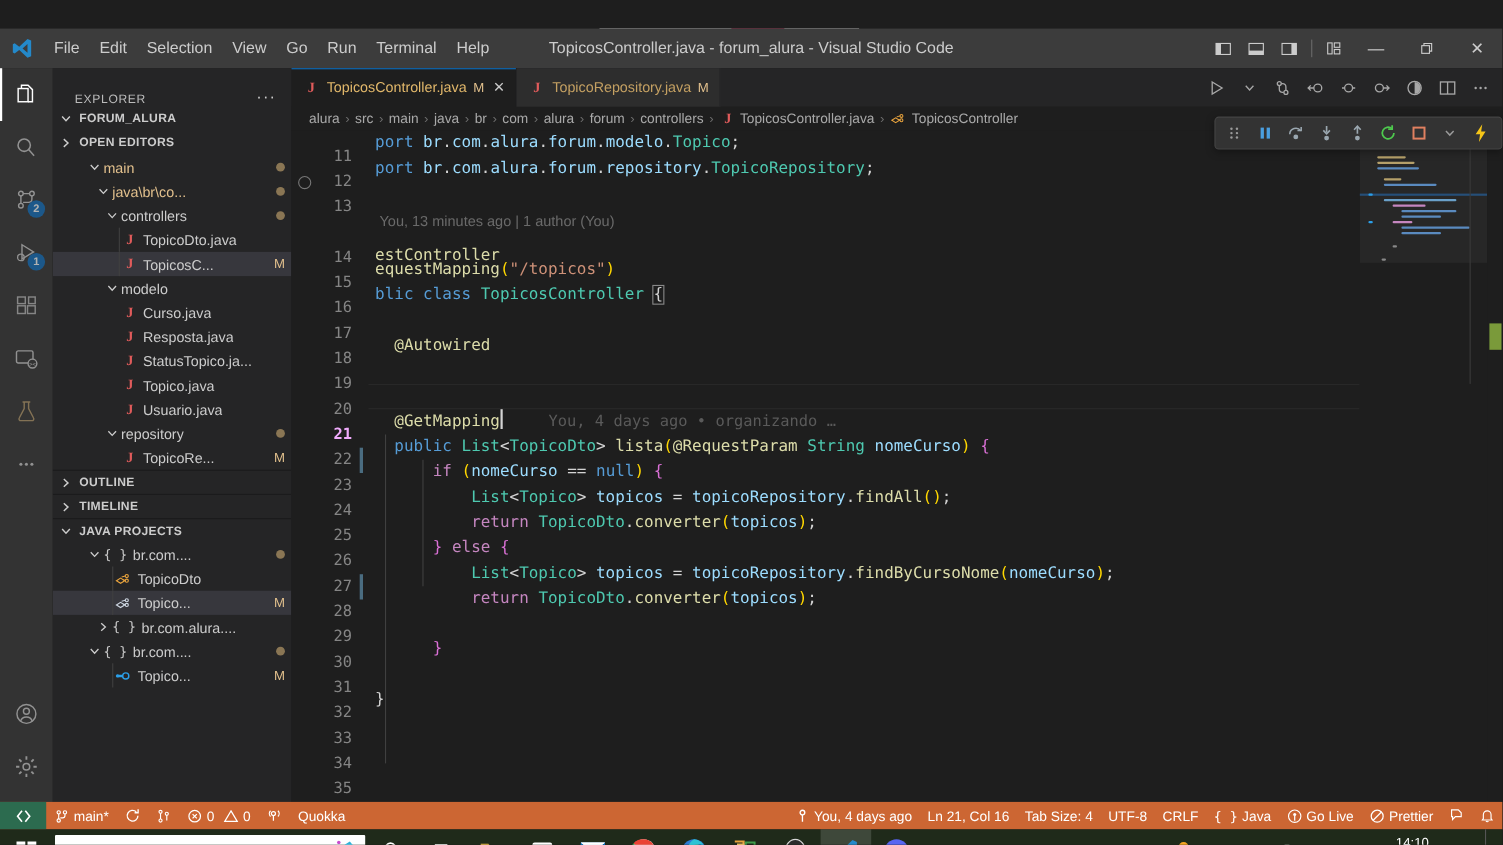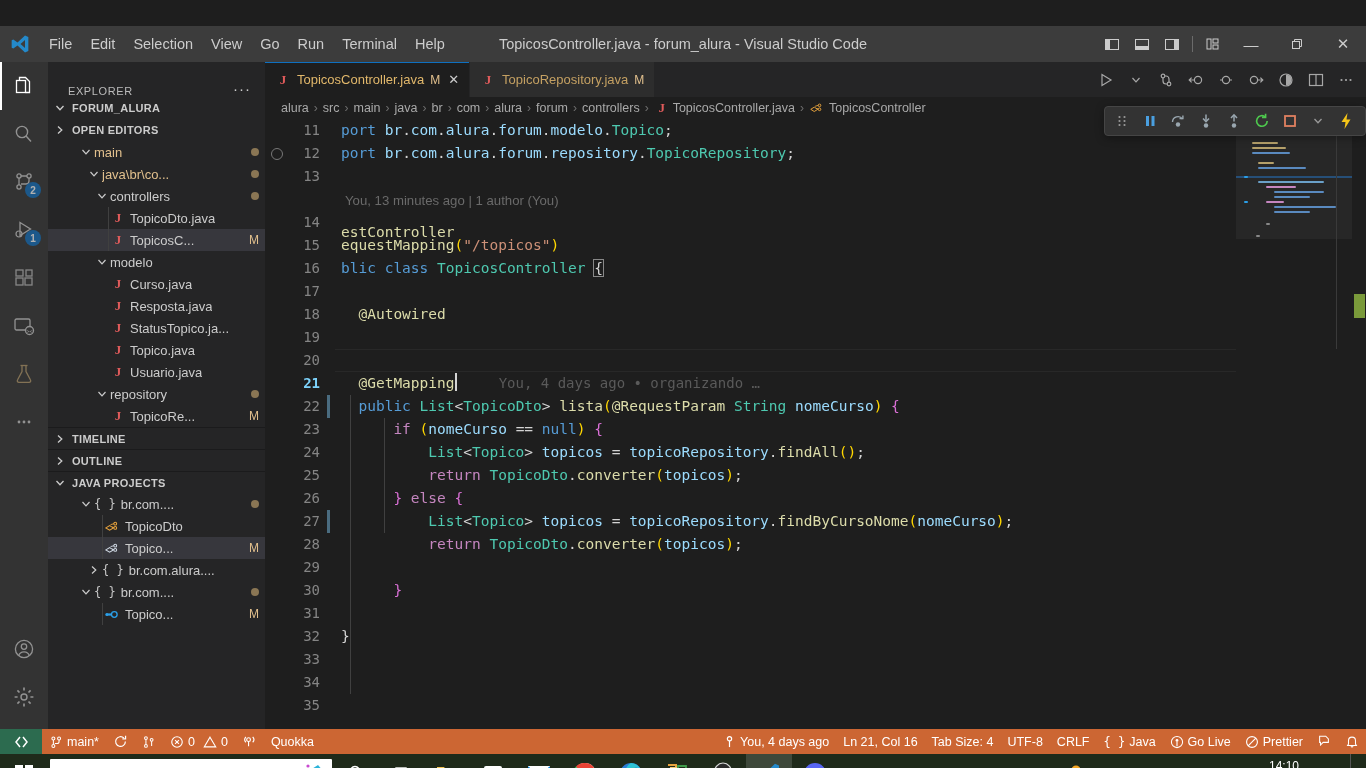--- a/index.html
+++ b/index.html
@@ -108,26 +108,26 @@
     color:#a9a9a9; font-size:12.5px; gap:3px; background:#1e1e1e; white-space:nowrap;
   }
   .bc-sep { color:#6e6e6e; padding:0 2px; font-size:12px; }
 
   
   .code-wrap { position:absolute; top:57px; left:0; right:0; bottom:0; background:#1e1e1e; }
   .code {
     position:absolute; top:0; left:0; right:0; bottom:0;
     font-family:"DejaVu Sans Mono", monospace; font-size:14.5px; line-height:23px;
   }
-  .ln-gutter { position:absolute; left:0; top:0; width:65px; bottom:0;text-decoration:underline; }
+  .ln-gutter { position:absolute; left:0; top:12px; width:65px; bottom:0;text-decoration:underline; }
   .ln {
     position:absolute; right:10px; color:#858585; font-size:14px; text-align:right;
     font-family:"DejaVu Sans Mono", monospace;
   }
-  .ln.cur { color:#7dd3fc; font-weight:bold; }
+  .ln.cur { color:#f0abfc; font-weight:bold; }
   .bp { position:absolute; left:6px; width:12px; height:12px; border-radius:50%; border:1px solid #777; }
   .codeline { position:absolute; left:76px; white-space:pre; }
   .cur-line-hl { position:absolute; left:70px; right:130px; height:23px; border-top:1px solid #282828; border-bottom:1px solid #282828; }
   .blame { color:#6a6a6a; font-size:13.2px; font-family:"Liberation Sans", sans-serif; }
   .blame-inline { color:#5a5a5a; font-family:"DejaVu Sans Mono", monospace; font-size:14px; }
   .indent-guide { position:absolute; width:1px; background:#404040; }
   .changebar { position:absolute; width:3px; background:#4a6c80; }
 
   
   .t-kw     { color:#569cd6; }
@@ -436,29 +436,29 @@
         <span class="mod">M</span>
       </div>
     </div>
 
     <div class="section-head" style="border-top:1px solid #1b1b1c">
       <span class="chev">
           <svg width="12" height="12" viewBox="0 0 12 12">
             <path d="M4 2.5 7.8 6 4 9.5" fill="none" stroke="#cccccc" stroke-width="1.3"></path>
           </svg>
         </span>
-      <span>TIMELINE</span>
+      <span>OUTLINE</span>
     </div>
     <div class="section-head" style="border-top:1px solid #1b1b1c">
       <span class="chev">
           <svg width="12" height="12" viewBox="0 0 12 12">
             <path d="M4 2.5 7.8 6 4 9.5" fill="none" stroke="#cccccc" stroke-width="1.3"></path>
           </svg>
         </span>
-      <span>OUTLINE</span>
+      <span>TIMELINE</span>
     </div>
     <div class="section-head" style="border-top:1px solid #1b1b1c">
       <span class="chev">
           <svg width="12" height="12" viewBox="0 0 12 12">
             <path d="M2.5 4 6 7.8 9.5 4" fill="none" stroke="#cccccc" stroke-width="1.3"></path>
           </svg>
         </span>
       <span>JAVA PROJECTS</span>
     </div>
 

